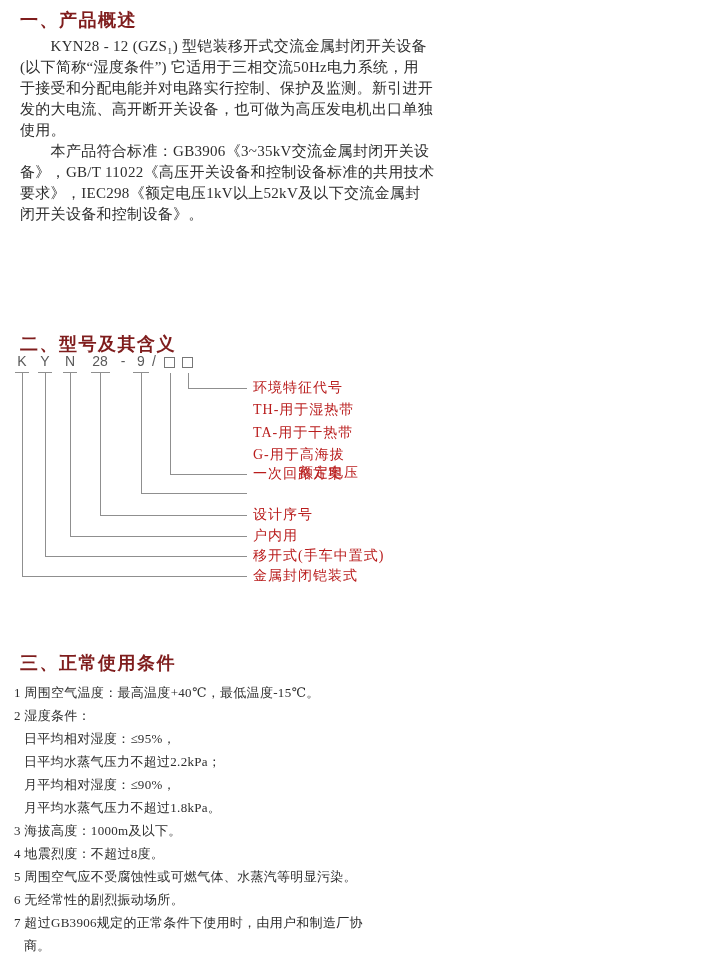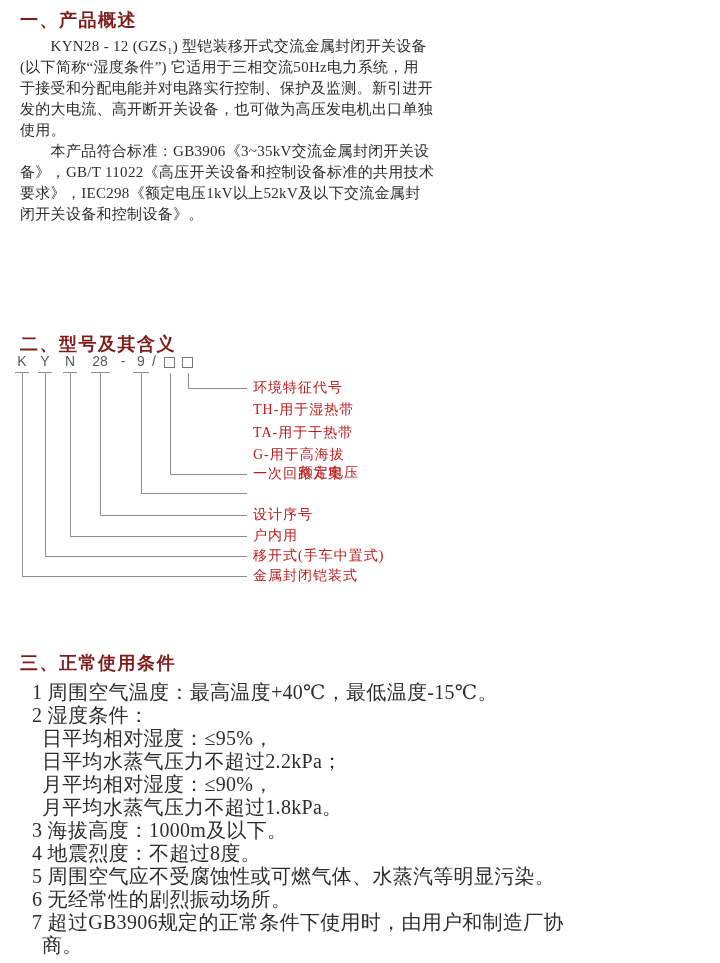--- a/index.html
+++ b/index.html
@@ -33,23 +33,23 @@
     font-size: 15px;
     line-height: 21px;
   }
   .para .pline {
     height: 21px;
     white-space: nowrap;
     letter-spacing: 0.3px;
   }
   .cond {
     position: absolute;
-    left: 32px;
+    left: 14px;
     width: 420px;
-    font-size: 20px;
+    font-size: 13px;
     line-height: 23px;
   }
   .cond .cline {
     height: 23px;
     white-space: nowrap;
     letter-spacing: 0.3px;
   }
   .cond .ind {
     padding-left: 10px;
   }

